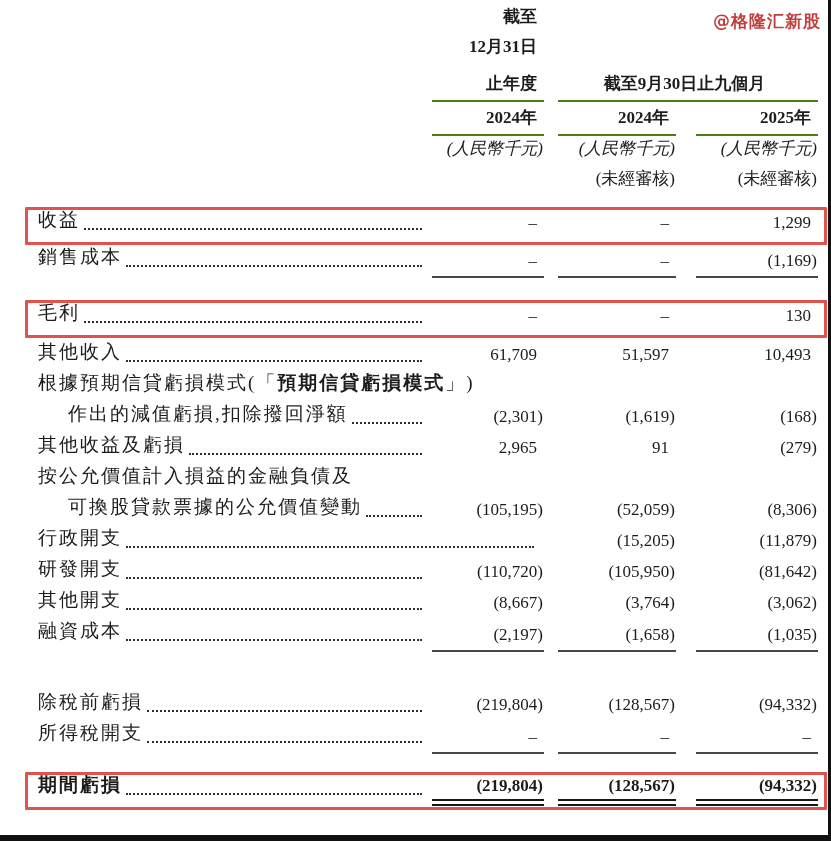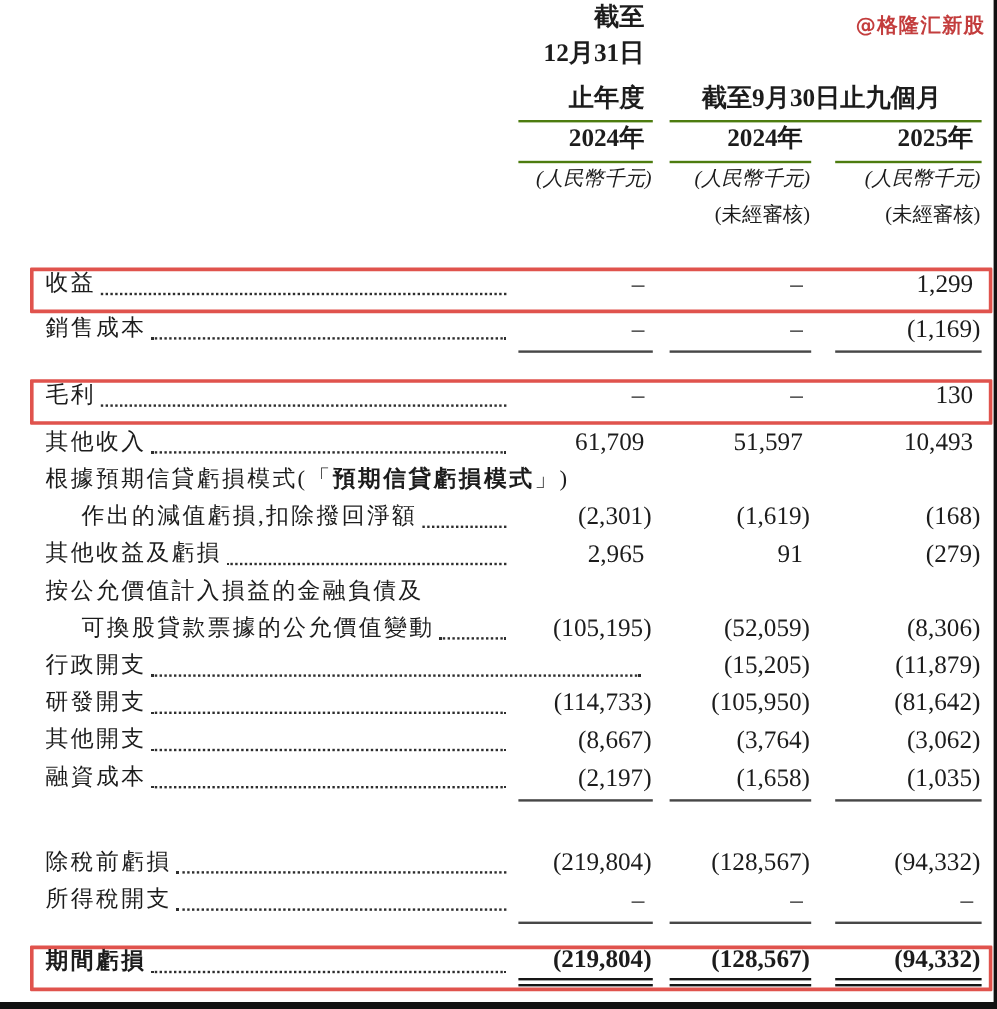--- a/index.html
+++ b/index.html
@@ -19,42 +19,42 @@
   .h30 { height:30px; } .h32 { height:32px; } .h34 { height:34px; } .h36 { height:36px; }
 
   .lbl {
     flex:1 1 auto; display:flex; align-items:flex-end; padding-bottom:8px;
     font-size:19px; letter-spacing:2px; white-space:nowrap; overflow:hidden;
   }
   .lbl.indent { padding-left:30px; }
   .dots { flex:1 1 auto; border-bottom:2px dotted #2e2e2e; margin:0 10px 3px 4px; min-width:14px; }
 
   .v {
-    flex:0 0 auto; width:112px; text-align:right; font-size:21px;
+    flex:0 0 auto; width:112px; text-align:right; font-size:17px;
     padding:0 7px 8px 0; box-sizing:border-box; white-space:nowrap;
   }
   .v2 { width:118px; margin-left:14px; }
   .v3 { width:122px; margin-left:20px; }
   .vgroup { width:260px; margin-left:14px; text-align:center; }
 
   .b { font-weight:bold; }
   .it { font-style:italic; }
   .note { font-size:17px; letter-spacing:0; }
   .hl { border-bottom:2px solid #4d7c0f; padding-bottom:5px; }
 
   .rules .v { border-bottom:2px solid #474747; padding-bottom:5px; }
   .dbl .v { border-bottom:7px double #161616; padding-bottom:3px; }
 
   .redbox {
     border:3px solid #e0534d; border-radius:1px;
     margin:0 -9px 0 -13px; padding:1px 6px 1px 10px;
   }
   .redbox .row { height:30px; }
 
-  .mt26 { margin-top:25px; } .mt22 { margin-top:22px; } .mt18 { margin-top:18px; }
+  .mt26 { margin-top:9px; } .mt22 { margin-top:22px; } .mt18 { margin-top:18px; }
   .mt40 { margin-top:40px; } .mt4 { margin-top:4px; } .mt2 { margin-top:2px; }
 </style>
 </head>
 <body>
 
 <div class="page">
   <div class="watermark">@格隆汇新股</div>
   <div class="edge-right"></div>
   <div class="edge-bottom"></div>
 
@@ -191,21 +191,21 @@
         </div>
       <div class="v v2" style="padding-right: 1px;">(15,205)</div>
       <div class="v v3" style="padding-right: 1px;">(11,879)</div>
     </div>
 
     <div class="row">
       <div class="lbl">
           <span>研發開支</span>
           <span class="dots"></span>
         </div>
-      <div class="v" style="padding-right: 1px;">(114,733)</div>
+      <div class="v" style="padding-right: 1px;">(110,720)</div>
       <div class="v v2" style="padding-right: 1px;">(105,950)</div>
       <div class="v v3" style="padding-right: 1px;">(81,642)</div>
     </div>
 
     <div class="row">
       <div class="lbl">
           <span>其他開支</span>
           <span class="dots"></span>
         </div>
       <div class="v" style="padding-right: 1px;">(8,667)</div>

